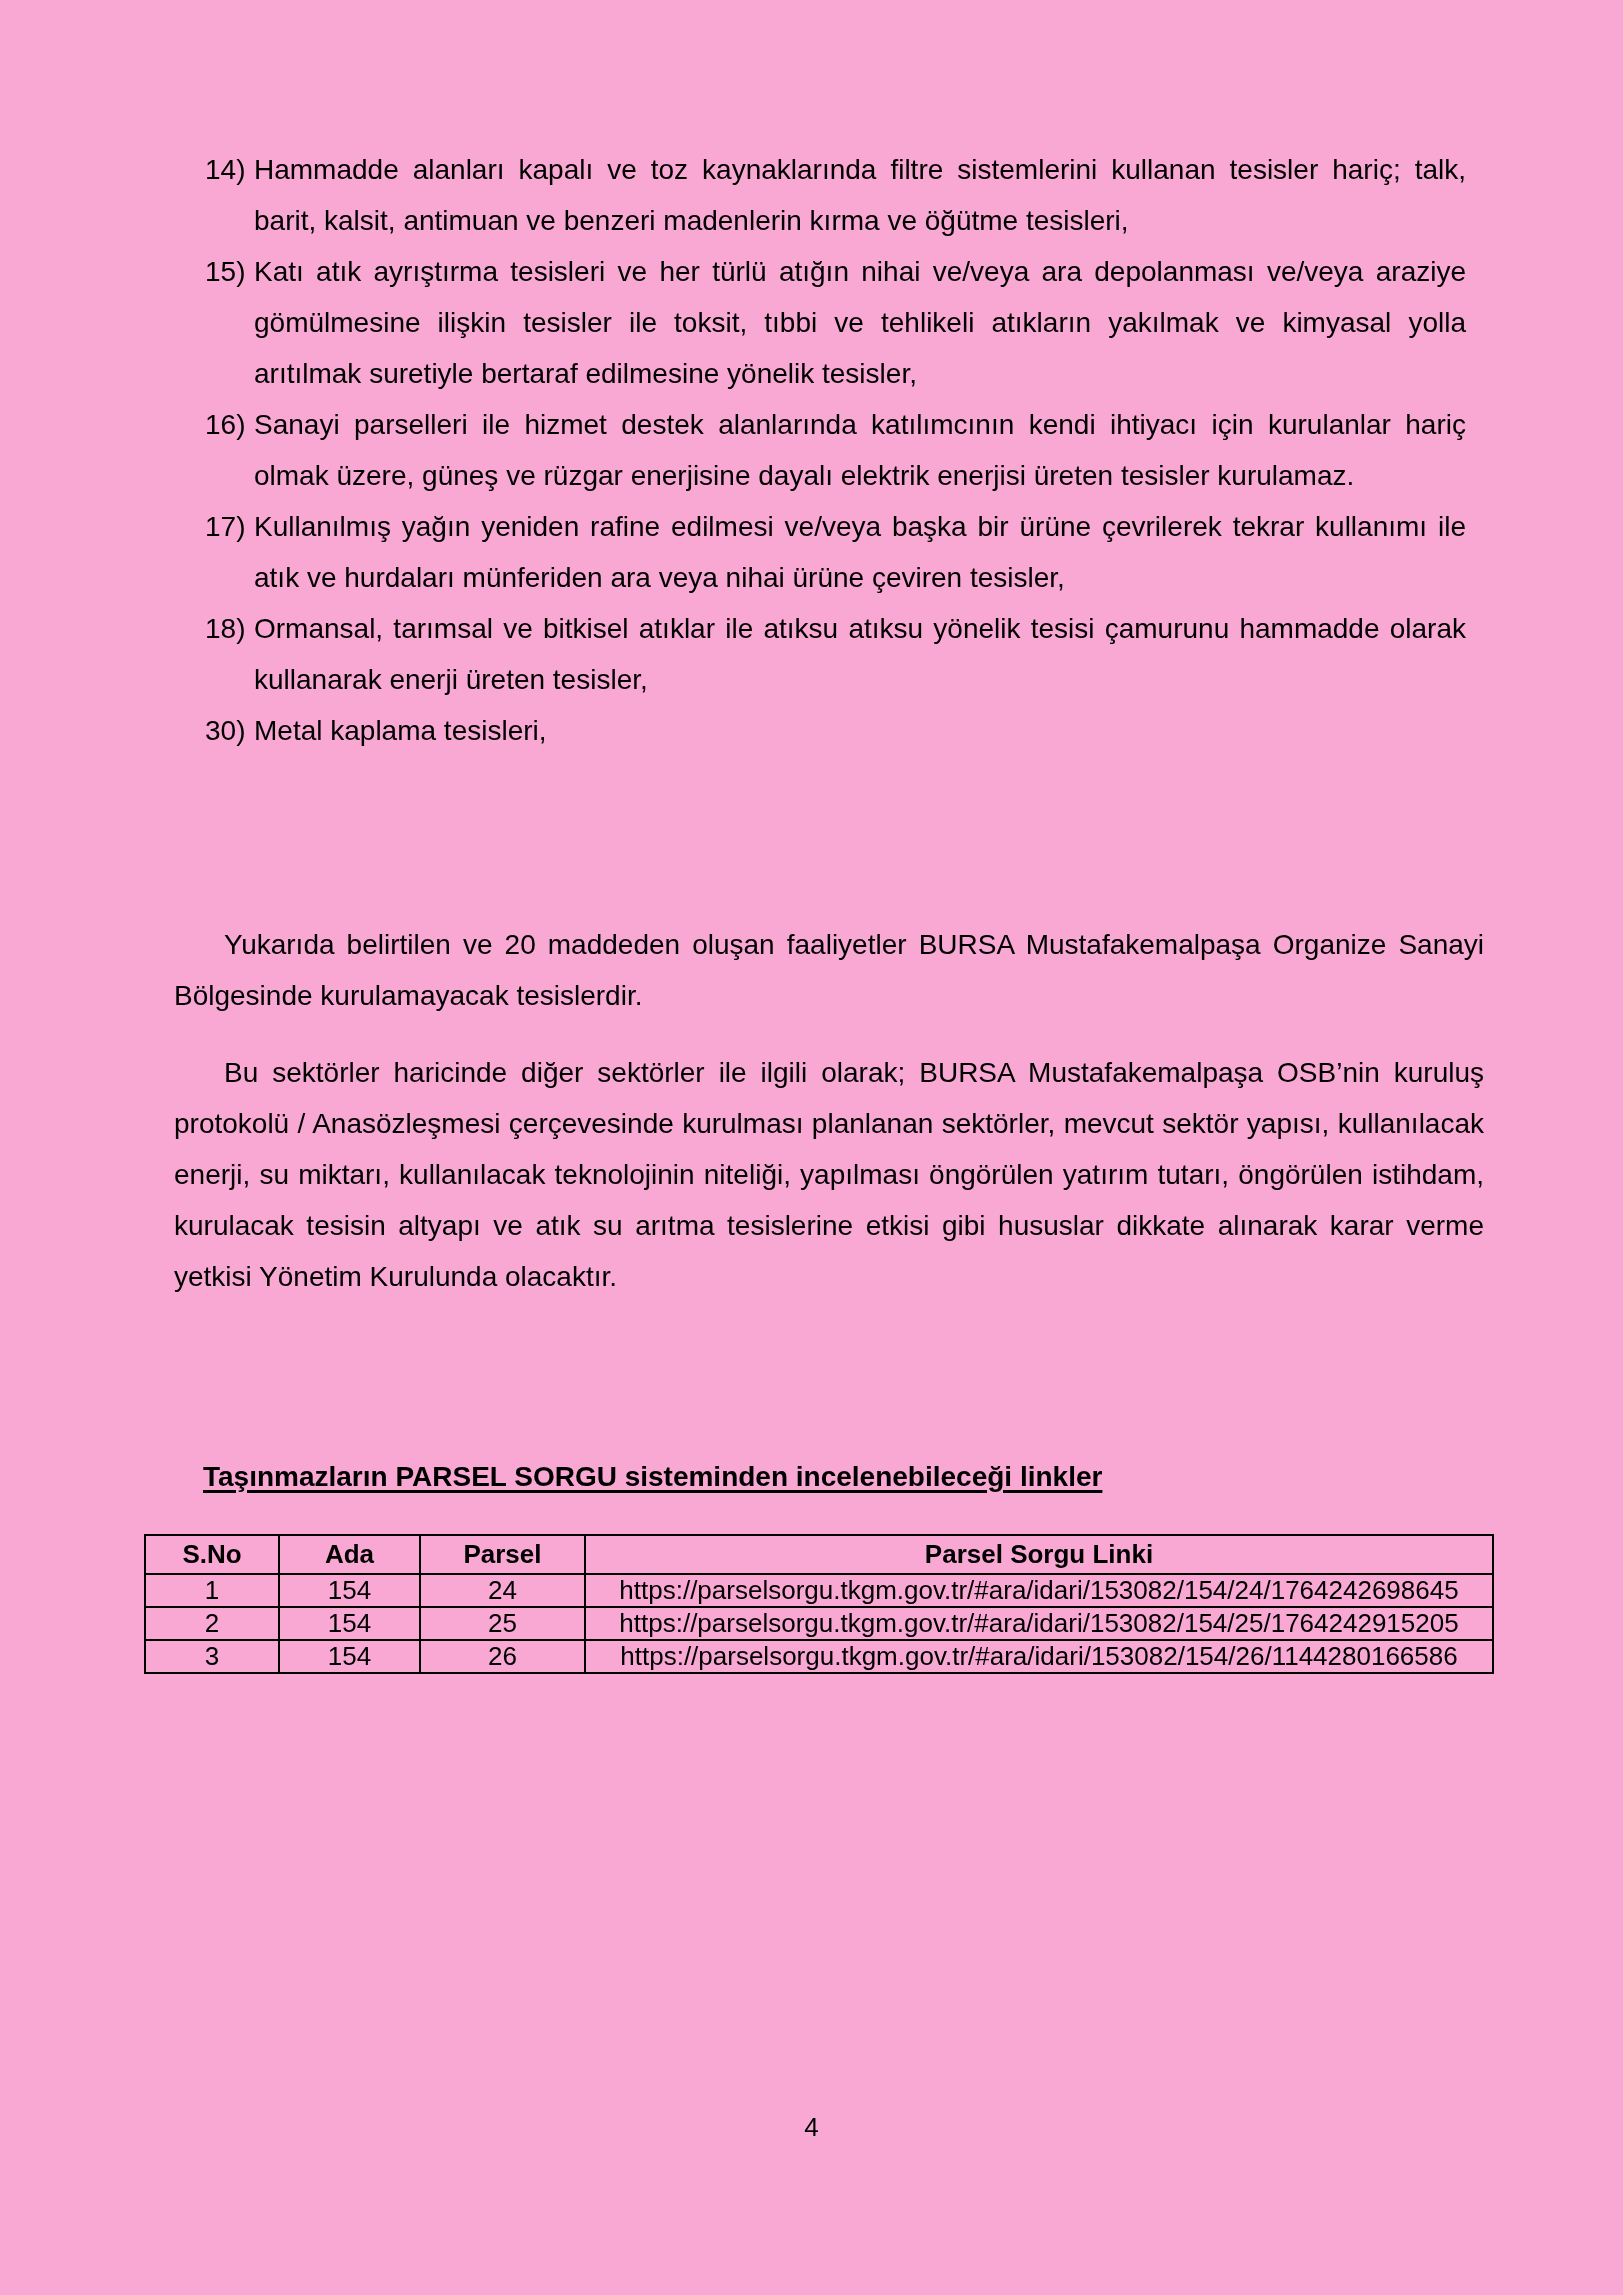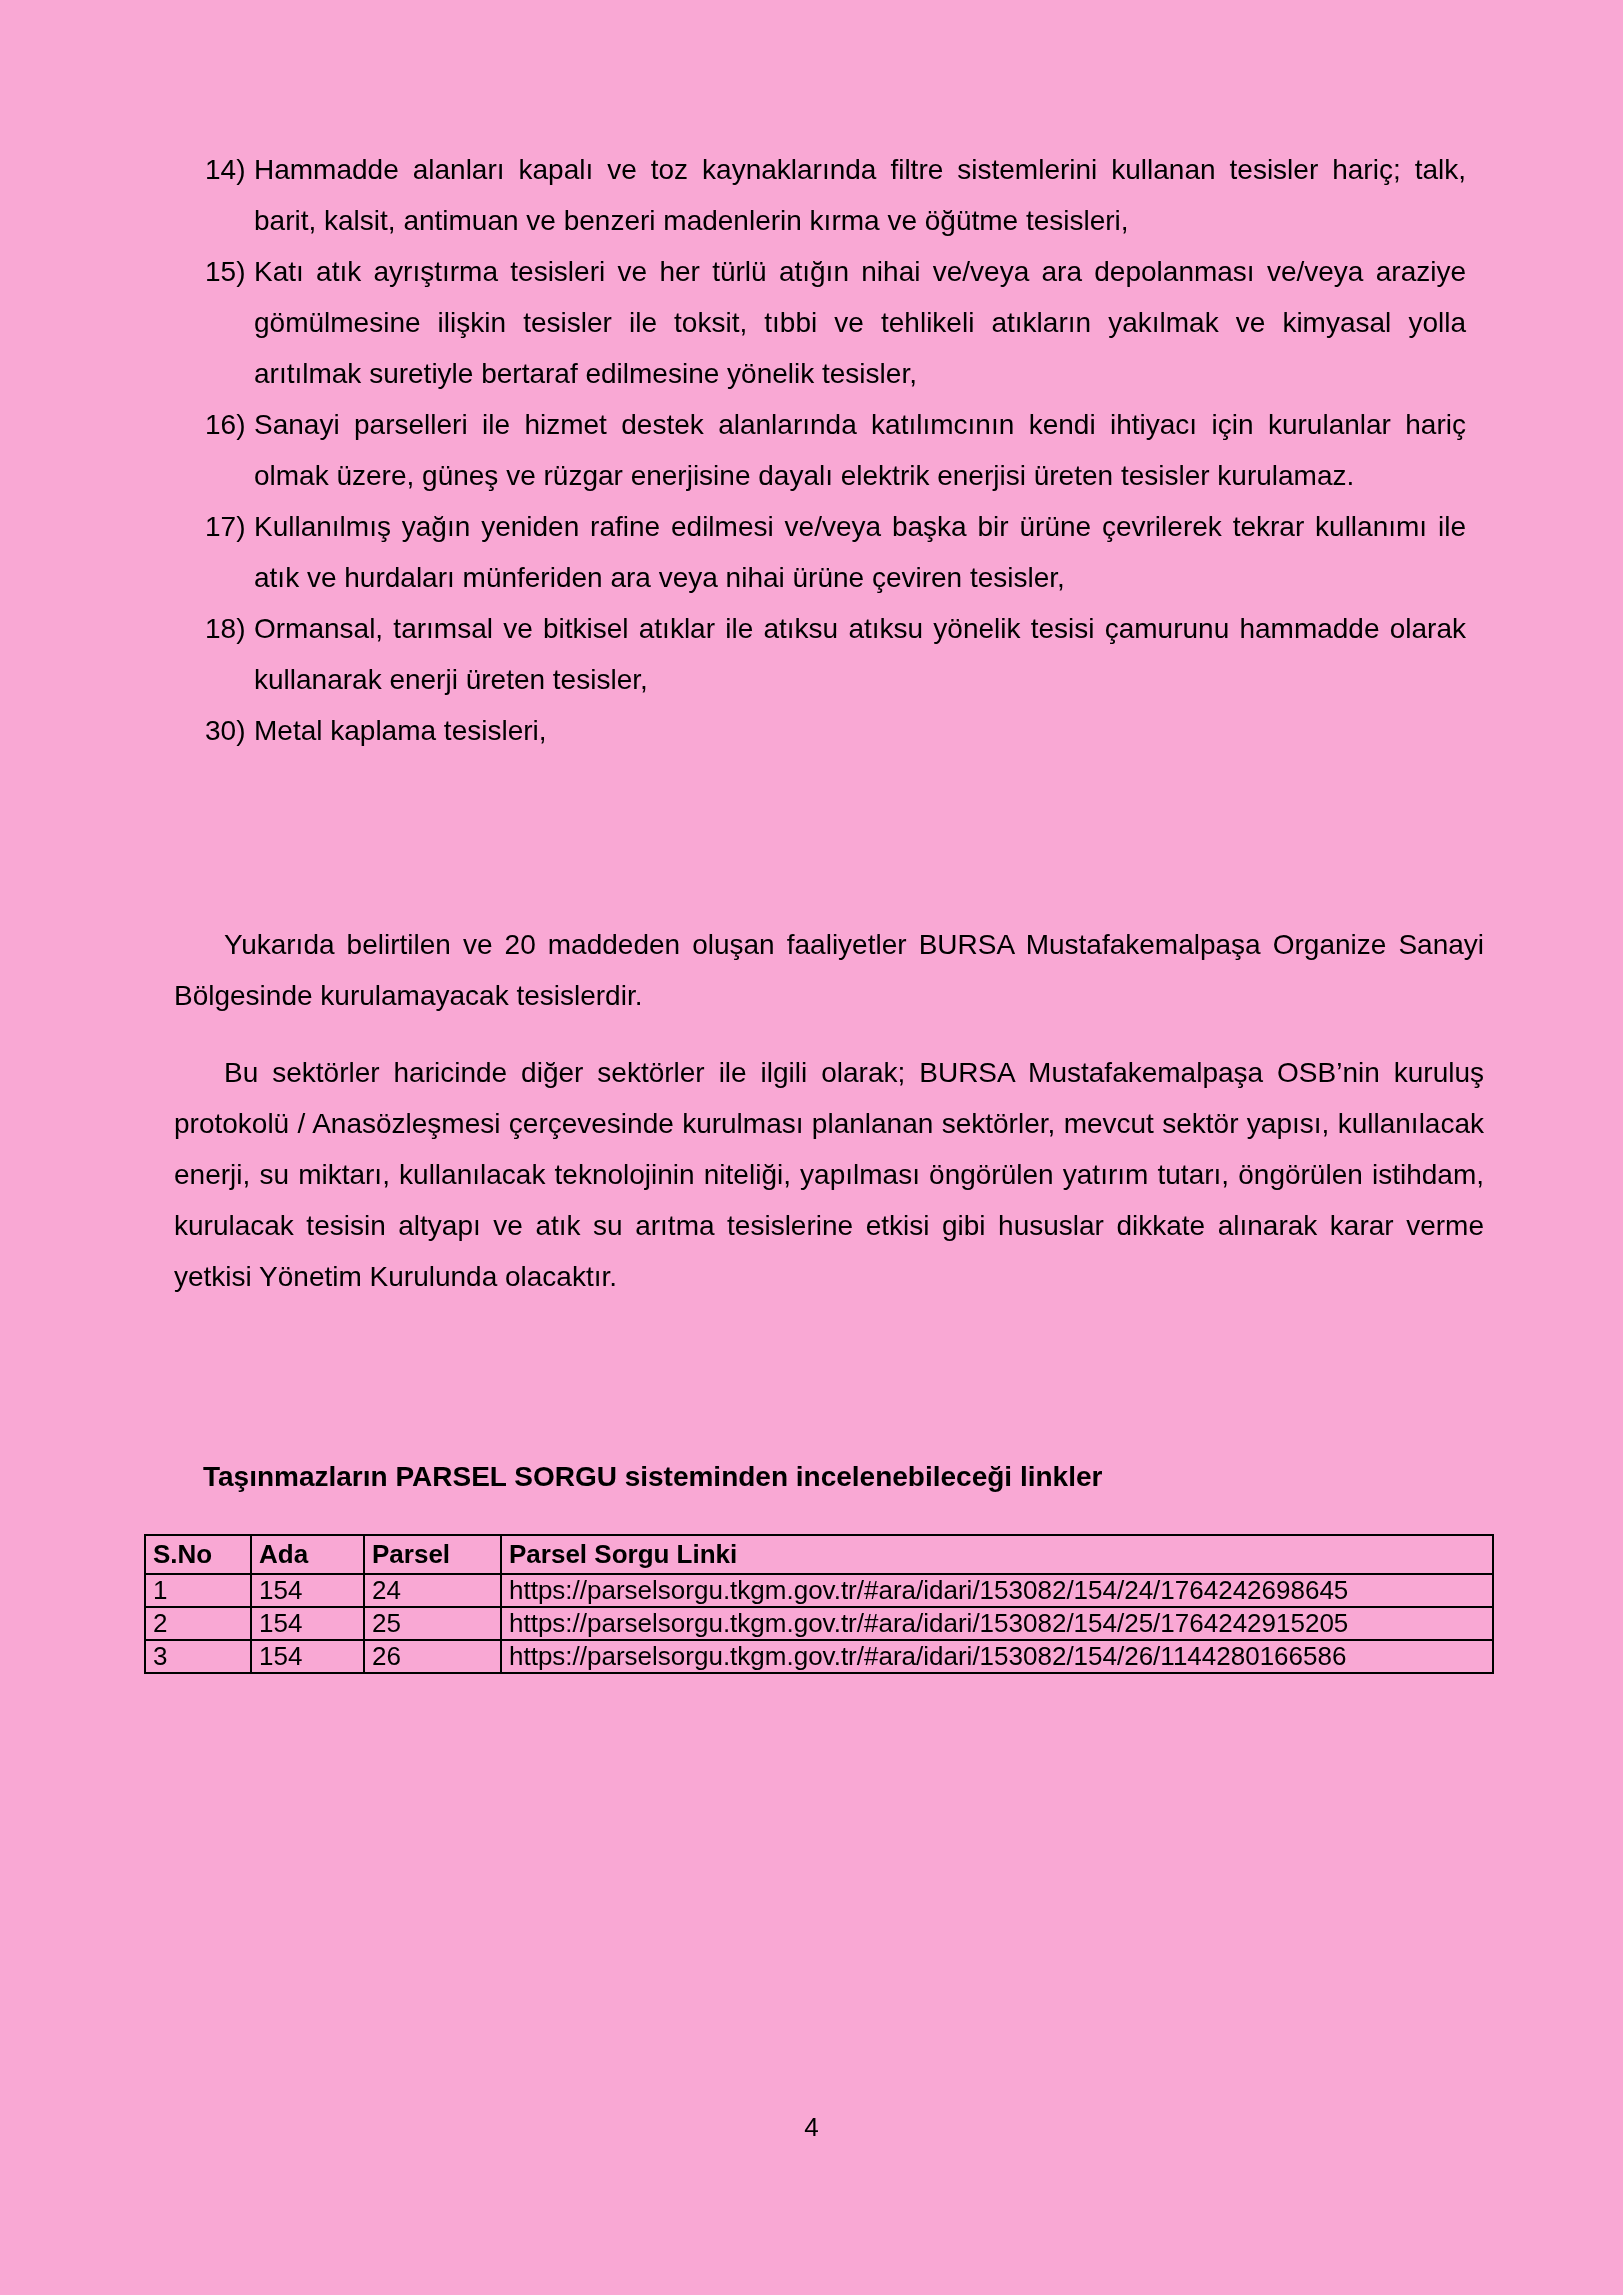--- a/index.html
+++ b/index.html
@@ -11,26 +11,26 @@
   .item { position:relative; padding-left:98px; font-size:28px; line-height:51px;
           text-align:justify; text-align-last:left; }
   .item .num { position:absolute; left:49px; top:0; }
 
   .para { position:absolute; left:156px; width:1310px; font-size:28px; line-height:51px;
           text-align:justify; text-indent:50px; margin:18px; }
   .para-1 { top:901px; }
   .para-2 { top:1029px; }
 
   .heading { position:absolute; left:203px; top:1461px; font-size:28px; font-weight:bold;
-             text-decoration-thickness:2.6px; text-underline-offset:3.9px; margin:0; }
+             text-decoration:underline; text-decoration-thickness:2.6px; text-underline-offset:3.9px; margin:0; }
 
   table.parcel { position:absolute; left:144px; top:1534px; width:1350px; border-collapse:collapse;
                  font-size:26px; }
-  table.parcel th, table.parcel td { border:2.6px solid #000; padding:0 7px; height:31px; line-height:31px;
-                 text-align:left; white-space:nowrap; }
+  table.parcel th, table.parcel td { border:2.6px solid #000; padding:0 21px; height:31px; line-height:31px;
+                 text-align:center; white-space:nowrap; }
   table.parcel th { font-weight:bold; height:37px; }
   .c1 { width:90px; } .c2 { width:97px; } .c3 { width:121px; }
 
   .page-number { position:absolute; left:0; width:1623px; top:2112px; text-align:center; font-size:26px; }
 </style>
 </head>
 <body>
 
 <div class="page">
 

